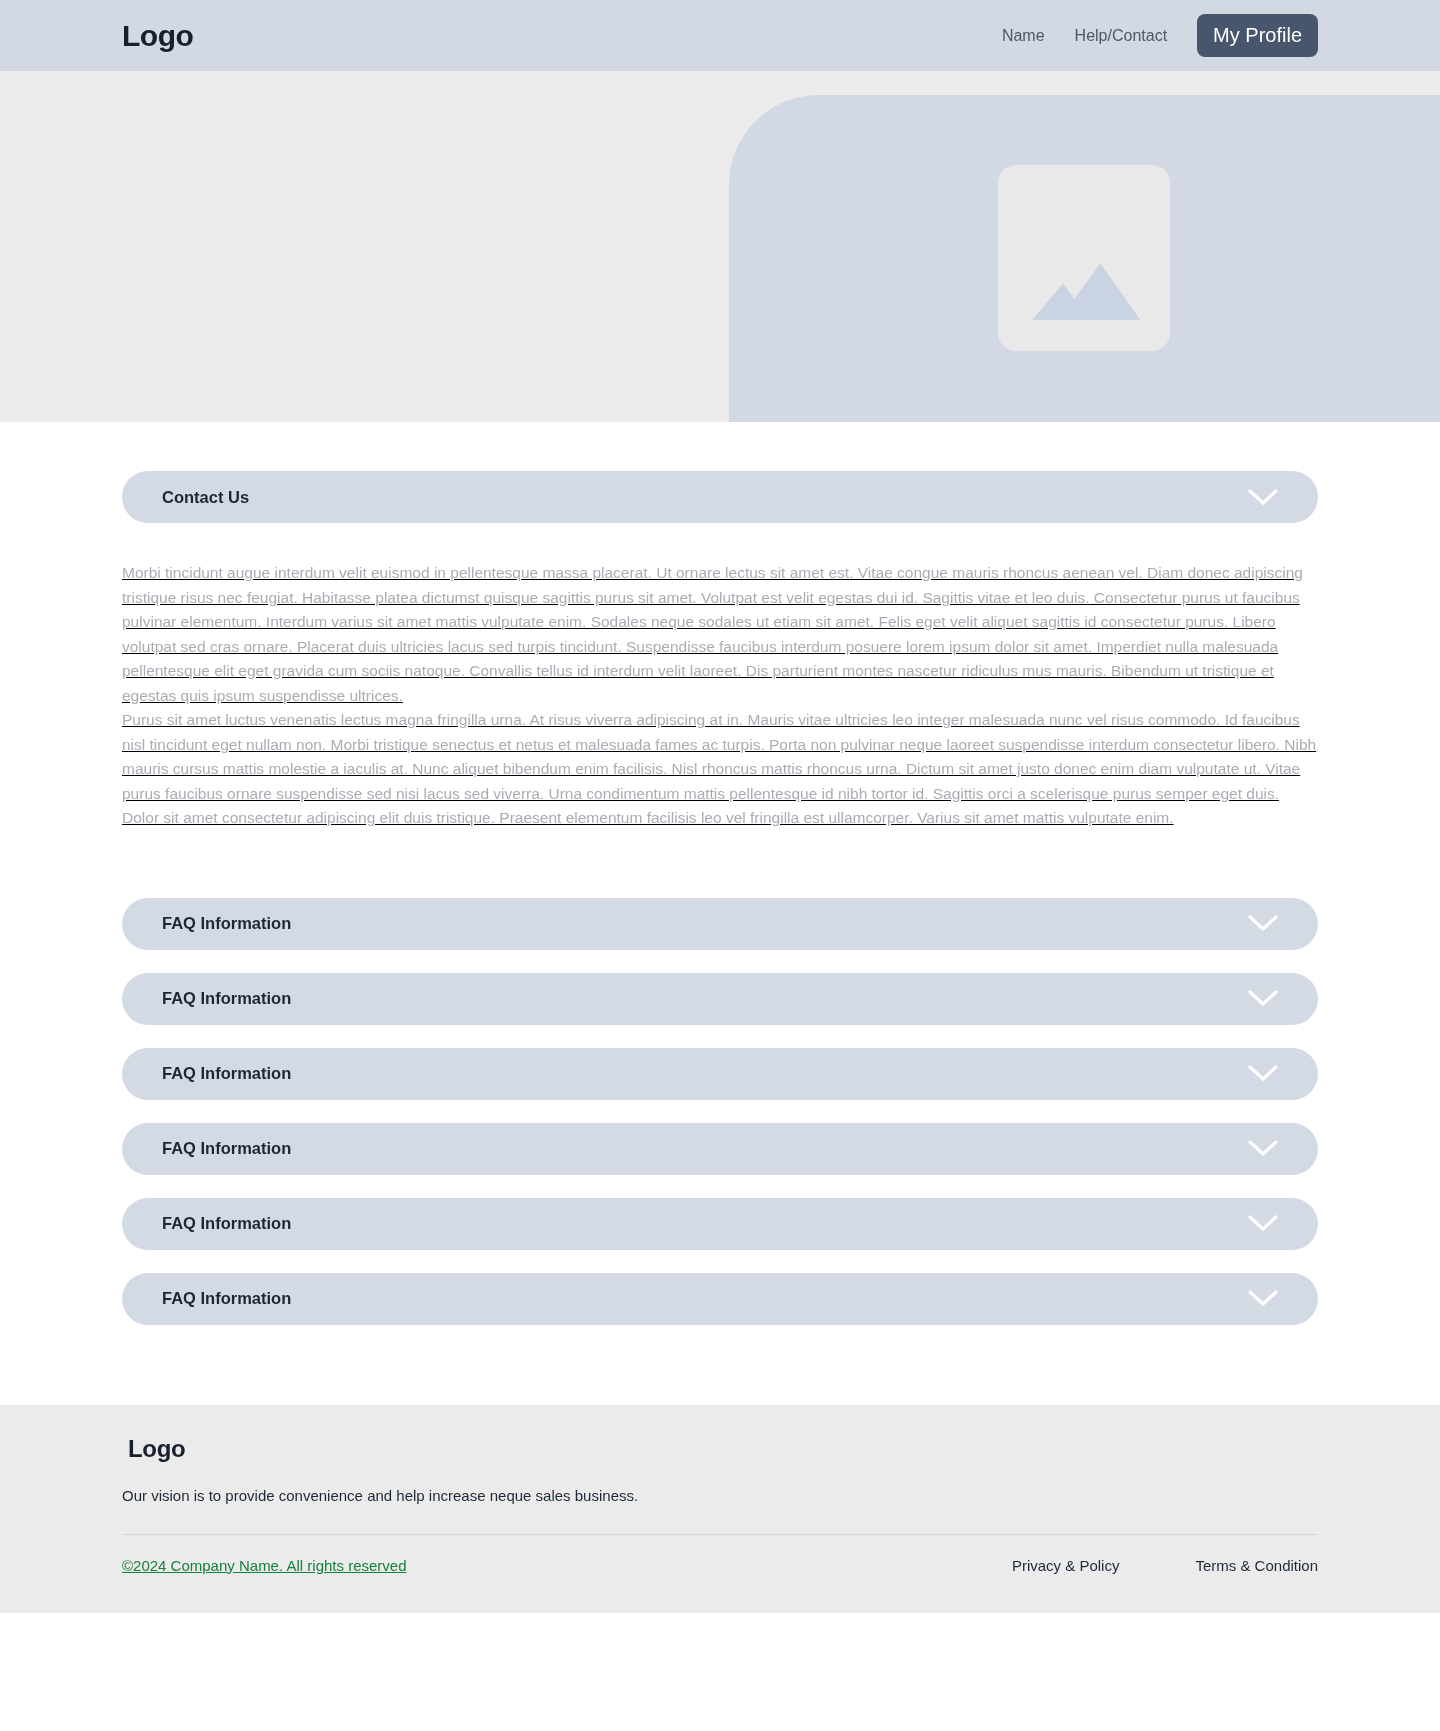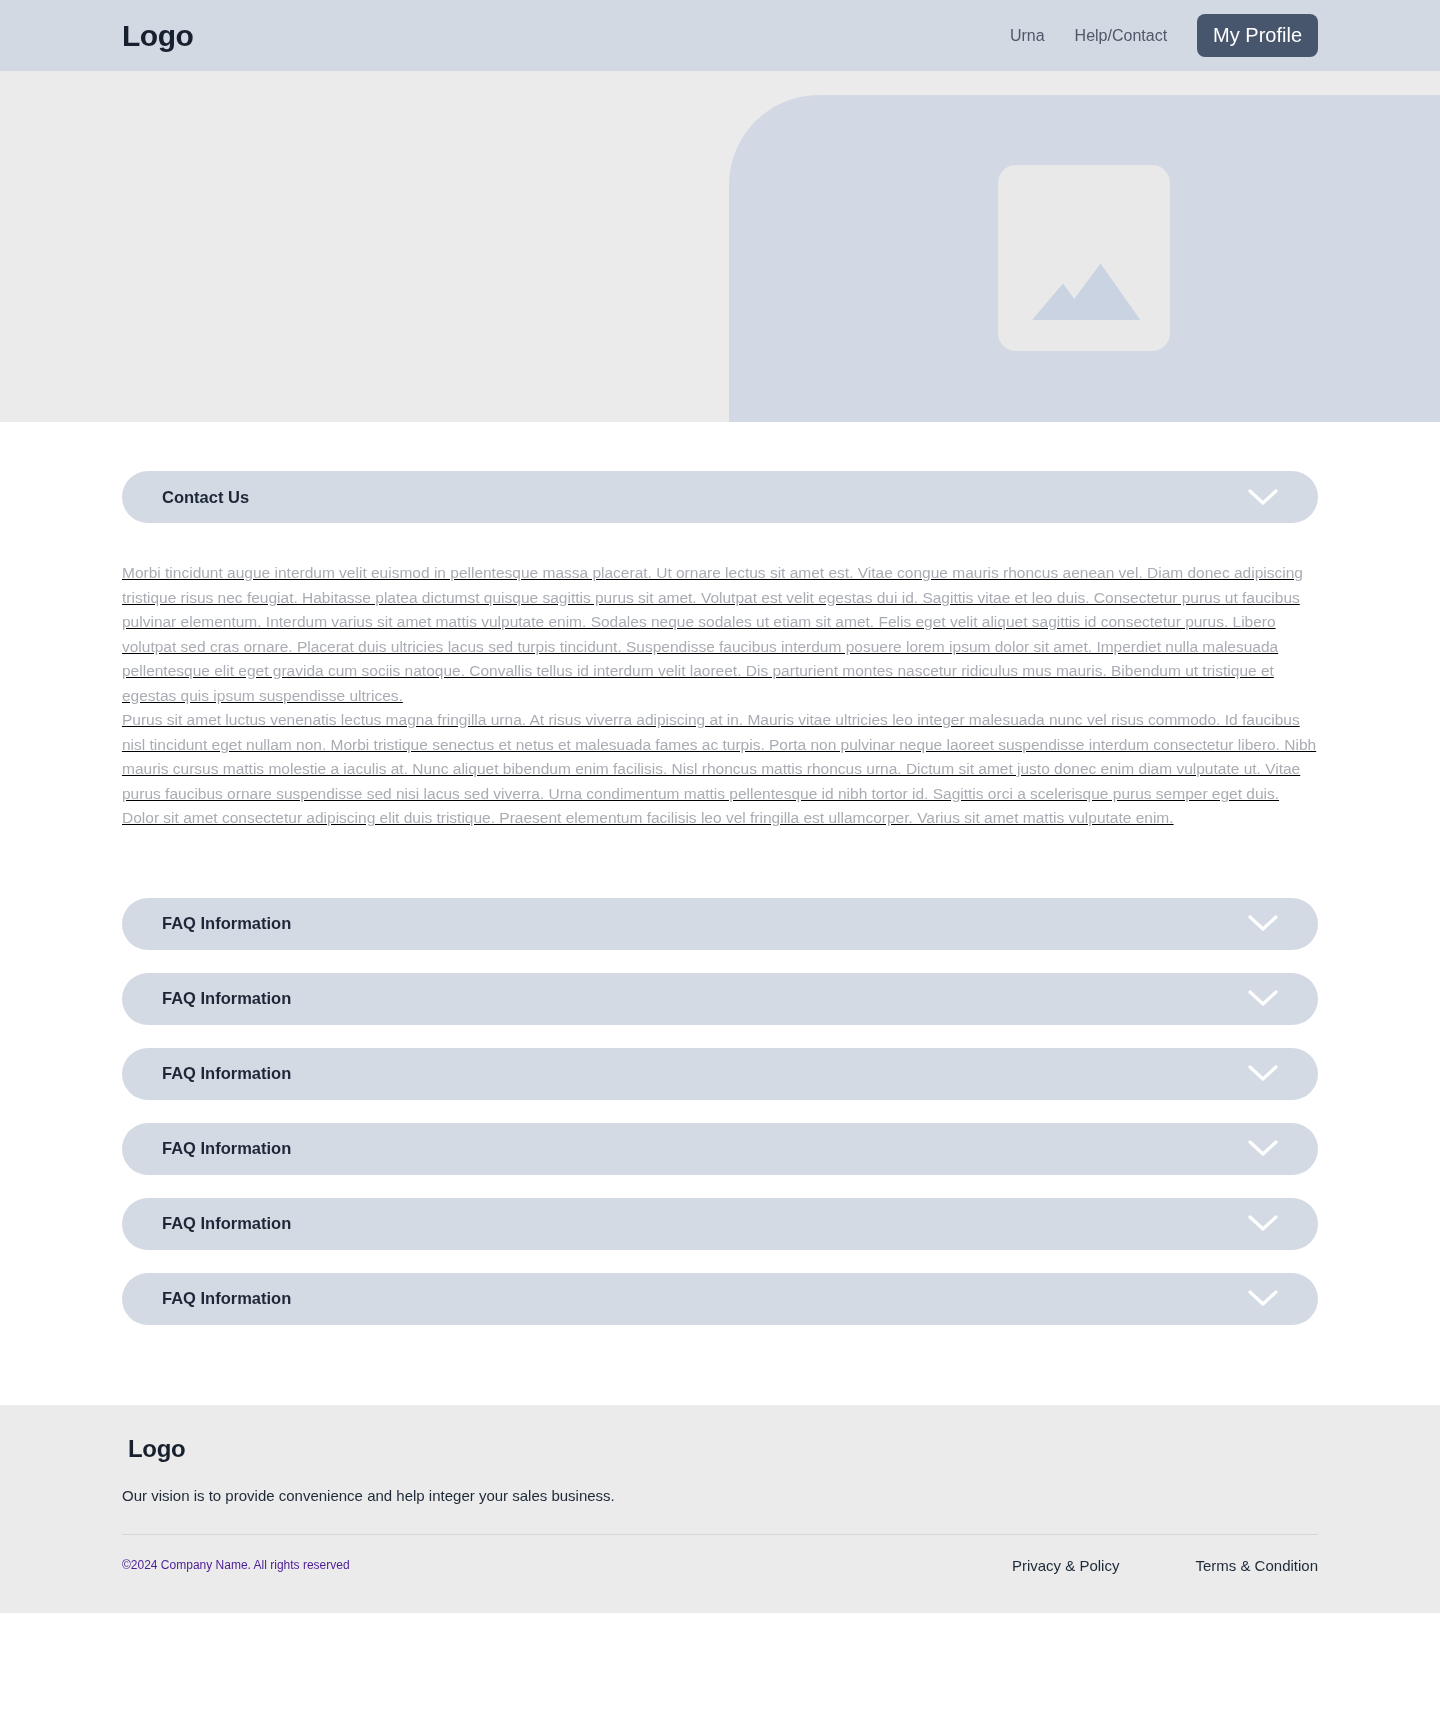--- a/index.html
+++ b/index.html
@@ -44,32 +44,32 @@
   .faq-list { margin-top: 67px; padding-bottom: 80px; }
   .faq-list .accordion { margin-bottom: 23px; }
   .faq-list .accordion:last-child { margin-bottom: 0; }
 
   
   .site-footer { height: 208px; background: #ebebeb; }
   .footer-logo { padding-top: 30px; font-size: 24px; font-weight: 600; color: #17202e; letter-spacing: -0.3px; padding-left: 6px; }
   .footer-vision { margin-top: 24px; font-size: 15px; color: #1e2938; }
   .footer-divider { margin-top: 30px; border: none; border-top: 1px solid #d6d6d6; height: 0; }
   .footer-bottom { margin-top: 22px; display: flex; align-items: center; justify-content: space-between; }
-  .footer-copyright { font-size: 12px; color: #4c1d95; }
+  .footer-copyright { font-size: 15px; color: #15803d; text-decoration: underline; }
   .footer-links { display: flex; gap: 76px; }
   .footer-link { font-size: 15px; color: #1e2938; text-decoration: none; cursor: pointer; }
 </style>
 </head>
 <body>
 
 <header class="site-header">
   <div class="container header-inner">
     <div class="logo">Logo</div>
     <nav class="main-nav">
-      <a class="nav-link">Urna</a>
+      <a class="nav-link">Name</a>
       <a class="nav-link">Help/Contact</a>
       <button class="profile-btn">My Profile</button>
     </nav>
   </div>
 </header>
 
 <section class="hero">
   <div class="hero-panel">
     <div class="img-placeholder">
       <span>
@@ -156,21 +156,21 @@
         </span>
       </div>
 
     </div>
   </div>
 </main>
 
 <footer class="site-footer">
   <div class="container">
     <div class="footer-logo">Logo</div>
-    <p class="footer-vision">Our vision is to provide convenience and help integer your sales business.</p>
+    <p class="footer-vision">Our vision is to provide convenience and help increase neque sales business.</p>
     <hr class="footer-divider">
     <div class="footer-bottom">
       <span class="footer-copyright">©2024 Company Name. All rights reserved</span>
       <div class="footer-links">
         <a class="footer-link">Privacy &amp; Policy</a>
         <a class="footer-link">Terms &amp; Condition</a>
       </div>
     </div>
   </div>
 </footer>

